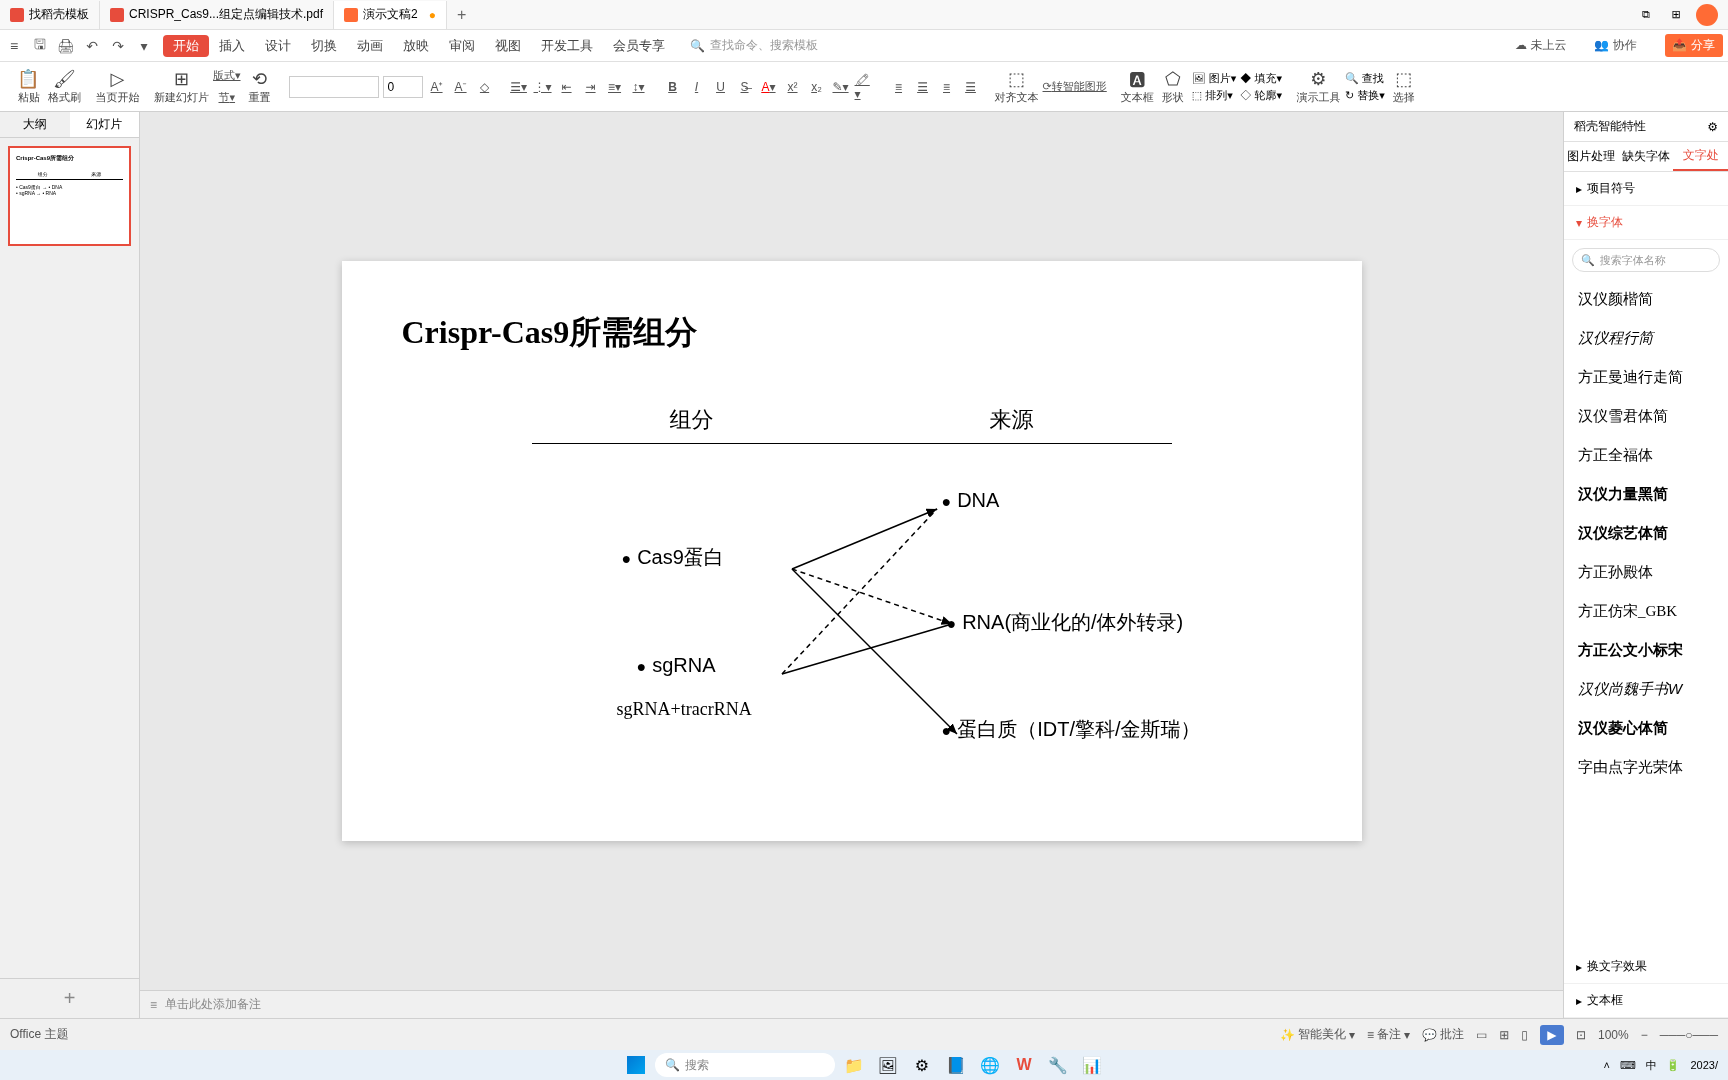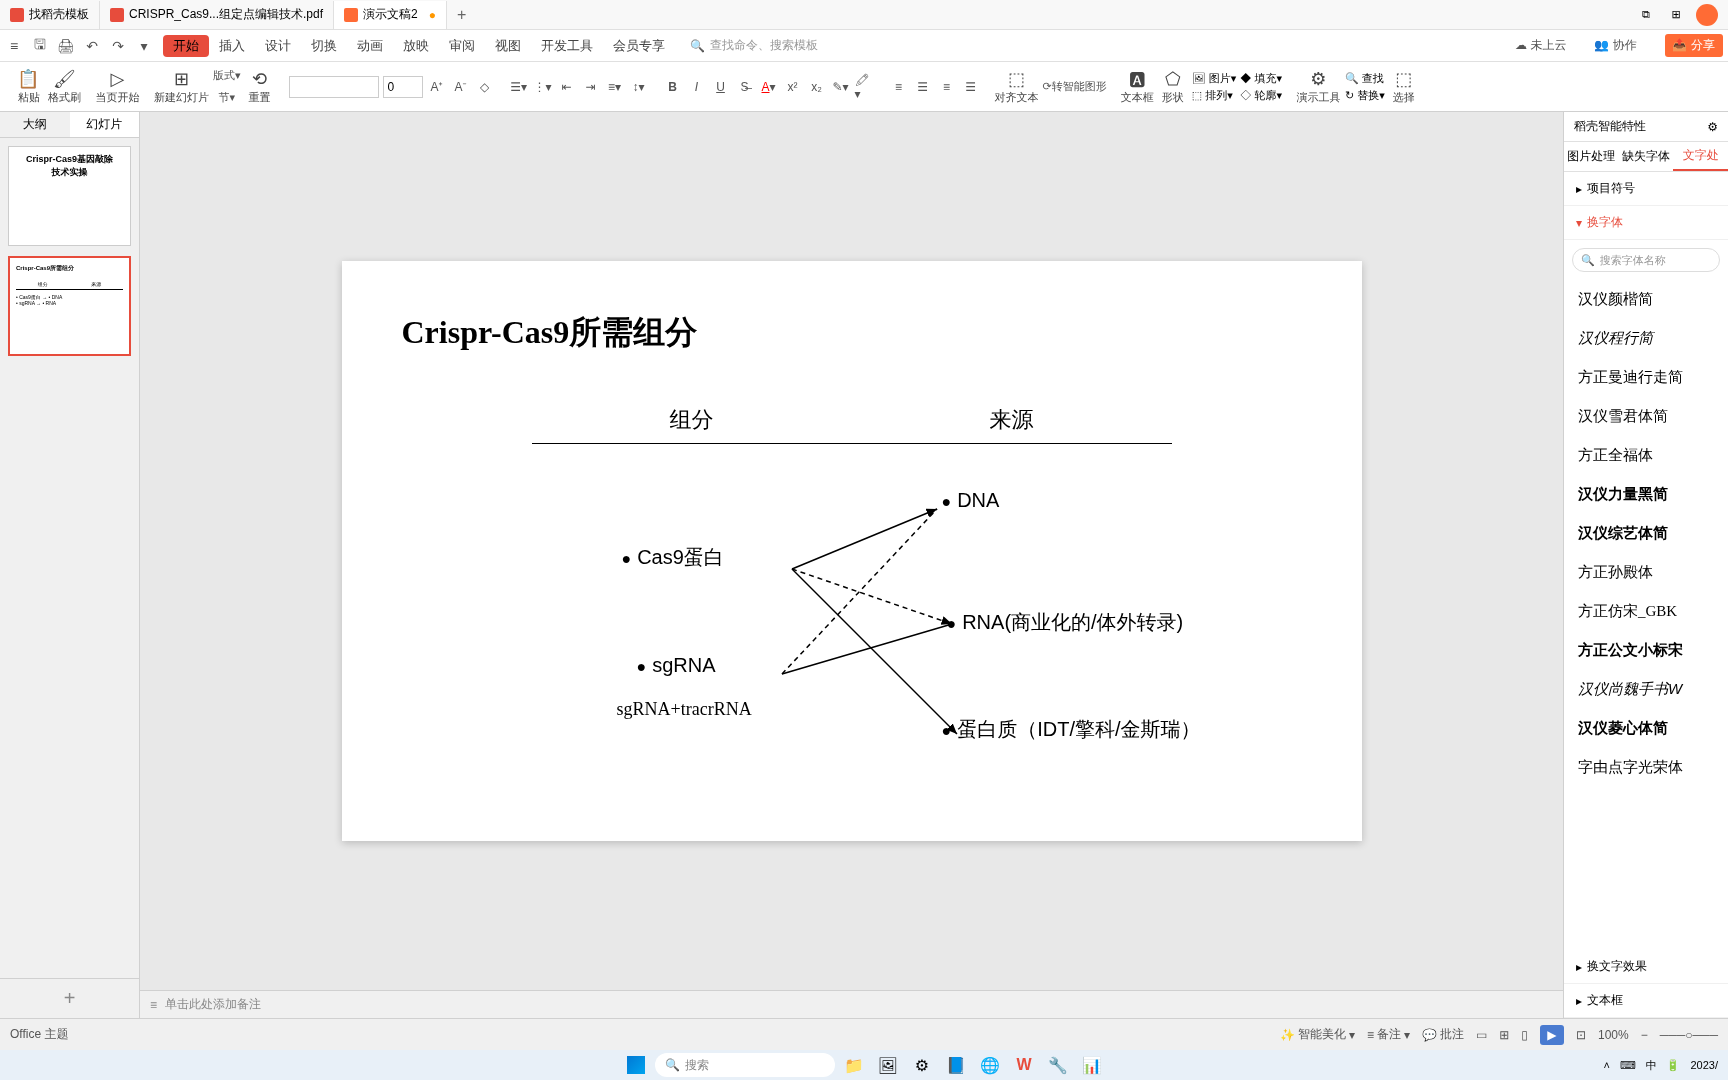--- a/index.html
+++ b/index.html
@@ -10,32 +10,32 @@
 .tab-icon{width:14px;height:14px;background:#e74c3c;border-radius:2px;}
 .tab-icon.wps{background:#ff6b35;}
 .tab-add{padding:0 10px;color:#666;cursor:pointer;}
 .titlebar-right{margin-left:auto;display:flex;align-items:center;gap:10px;padding-right:10px;}
 .titlebar-btn{width:20px;height:20px;display:flex;align-items:center;justify-content:center;font-size:11px;}
 .avatar{width:22px;height:22px;border-radius:50%;background:#ff6b35;}
 .menubar{height:32px;background:#fff;display:flex;align-items:center;border-bottom:1px solid #e0e0e0;padding:0 5px;}
 .menu-icons{display:flex;gap:8px;align-items:center;padding-right:10px;}
 .menu-icon{width:18px;height:18px;display:flex;align-items:center;justify-content:center;color:#555;font-size:14px;cursor:pointer;}
 .menu-tab{padding:0 10px;height:100%;display:flex;align-items:center;font-size:13px;color:#444;cursor:pointer;}
-.menu-tab.active{background:#e74c3c;color:#000000;border-radius:4px;height:22px;}
+.menu-tab.active{background:#e74c3c;color:#ffffff;border-radius:4px;height:22px;}
 .menu-search{margin-left:15px;color:#999;font-size:12px;display:flex;align-items:center;gap:5px;}
 .menubar-right{margin-left:auto;display:flex;align-items:center;gap:28px;font-size:12px;color:#555;}
 .share-btn{background:#ff6b35;color:#fff;padding:3px 8px;border-radius:3px;font-size:12px;}
 .toolbar{height:50px;background:#fff;display:flex;align-items:center;border-bottom:1px solid #d0d0d0;padding:0 8px;gap:2px;}
 .tool-group{display:flex;align-items:center;gap:4px;padding:0 6px;height:100%;}
 .tool-btn{display:flex;flex-direction:column;align-items:center;justify-content:center;font-size:11px;color:#444;cursor:pointer;min-width:30px;height:44px;}
 .tool-btn .icon{font-size:18px;height:22px;display:flex;align-items:center;}
 .tool-btn.wide{min-width:45px;}
 .font-select{border:1px solid #ccc;height:22px;width:90px;font-size:12px;padding:0 4px;}
 .size-select{border:1px solid #ccc;height:22px;width:40px;font-size:12px;padding:0 4px;}
-.mini-btn{width:20px;height:20px;display:flex;align-items:center;justify-content:center;font-size:12px;color:#555;cursor:pointer;}
+.mini-btn{width:20px;height:20px;display:flex;align-items:center;justify-content:center;font-size:12px;color:#555;cursor:pointer;text-decoration:underline;}
 .content{display:flex;height:calc(100% - 112px - 32px - 30px);}
 .left-panel{width:140px;background:#f0f0f0;border-right:1px solid #d0d0d0;display:flex;flex-direction:column;}
 .panel-tabs{height:26px;display:flex;border-bottom:1px solid #d0d0d0;}
 .panel-tab{flex:1;display:flex;align-items:center;justify-content:center;font-size:12px;cursor:pointer;}
 .panel-tab.active{background:#fff;}
 .thumbs{flex:1;overflow-y:auto;padding:8px;}
 .thumb{background:#fff;border:1px solid #ccc;margin-bottom:10px;height:100px;padding:6px;font-size:8px;cursor:pointer;}
 .thumb.selected{border:2px solid #e74c3c;}
 .thumb-title{font-weight:bold;font-size:9px;text-align:center;}
 .add-slide{height:40px;display:flex;align-items:center;justify-content:center;font-size:20px;color:#888;cursor:pointer;border-top:1px solid #d0d0d0;}
@@ -237,24 +237,20 @@
 </div>
 
 <div class="content">
 
   <div class="left-panel">
     <div class="panel-tabs">
       <div class="panel-tab">大纲</div>
       <div class="panel-tab active">幻灯片</div>
     </div>
     <div class="thumbs">
-      <div class="thumb">
-        <div class="thumb-title">Crispr-Cas9基因敲除</div>
-        <div class="thumb-title">技术实操</div>
-      </div>
       <div class="thumb selected">
         <div style="font-size:6px;font-weight:bold;">Crispr-Cas9所需组分</div>
         <div style="font-size:5px;margin-top:8px;border-bottom:0.5px solid #000;padding-bottom:2px;display:flex;justify-content:space-around;">
             <span>组分</span>
             <span>来源</span>
           </div>
         <div style="font-size:5px;margin-top:4px;">• Cas9蛋白 → • DNA</div>
         <div style="font-size:5px;">• sgRNA → • RNA</div>
       </div>
     </div>

